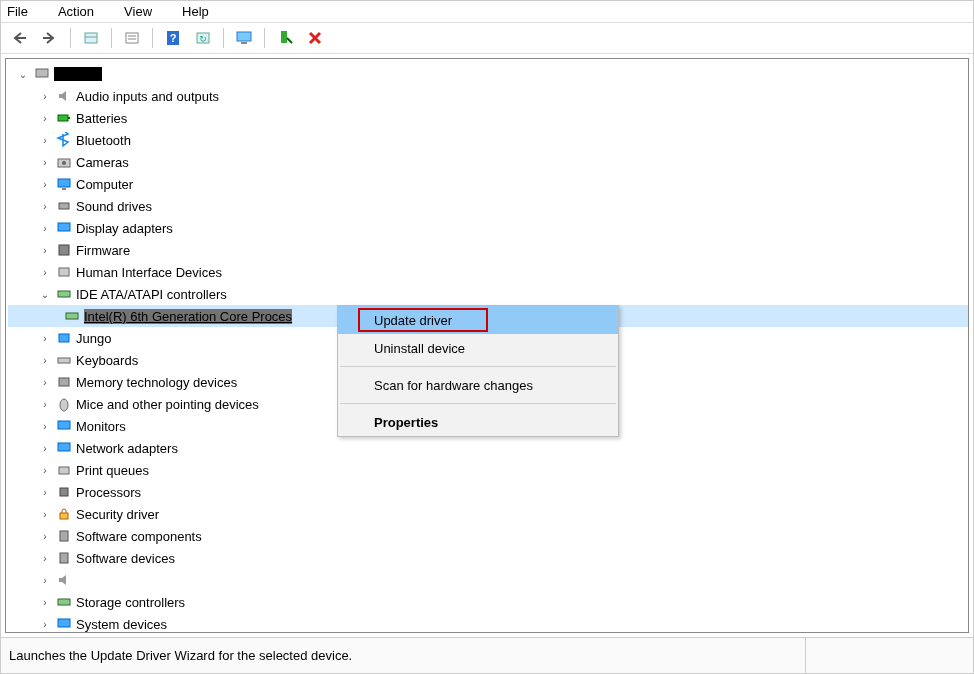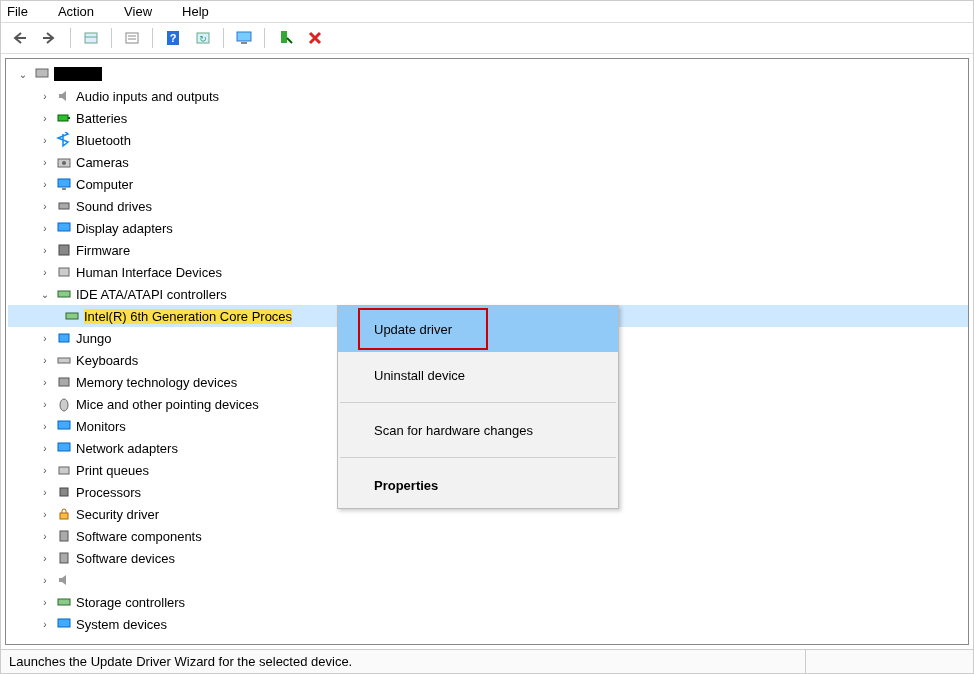--- a/index.html
+++ b/index.html
@@ -59,48 +59,48 @@
   width: 14px; height: 14px;
   display: flex; align-items: center; justify-content: center;
   color: #555; font-size: 10px;
   cursor: default;
 }
 .ico {
   width: 16px; height: 16px;
   display: inline-flex; align-items: center; justify-content: center;
 }
 .node.selected { background: #cde8ff; }
-.node.selected .label { background: #fde047; }
+.node.selected .label { background: #737373; text-decoration: underline; }
 .ind1 { padding-left: 8px; }
 .ind2 { padding-left: 30px; }
 .ind3 { padding-left: 56px; }
 .black-redact { display:inline-block; width:48px; height:14px; background:#000; }
 .context-menu {
   position: absolute;
   left: 331px; top: 246px;
   width: 282px;
   background: #f2f2f2;
   border: 1px solid #bcbcbc;
   box-shadow: 2px 2px 4px rgba(0,0,0,0.2);
 }
 .context-menu .mitem {
-  height: 46px;
+  height: 28px;
   display: flex; align-items: center;
   padding: 0 14px 0 36px;
 }
 .context-menu .mitem.highlight { background: #91c9f7; }
 .context-menu .mitem.red-outline { position: relative; }
 .context-menu .mitem.red-outline::before {
   content: ""; position: absolute; left: 20px; right: 130px; top: 2px; bottom: 2px;
   border: 2px solid #c00; pointer-events:none;
 }
 .context-menu .sep { height: 1px; background: #d0d0d0; margin: 4px 2px; }
 .context-menu .bold { font-weight: 700; }
 .statusbar {
-  height: 24px;
+  height: 36px;
   display: flex; align-items: center;
   padding: 0 8px;
   border-top: 1px solid #ccc;
   background: #fafafa;
 }
 .status-sep { border-left: 1px solid #ccc; height: 100%; margin-left: auto; width:160px; }
 
 svg { display: block; }
 </style>
 </head>

